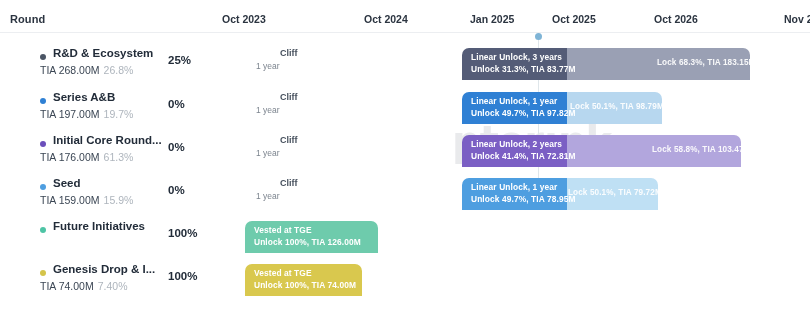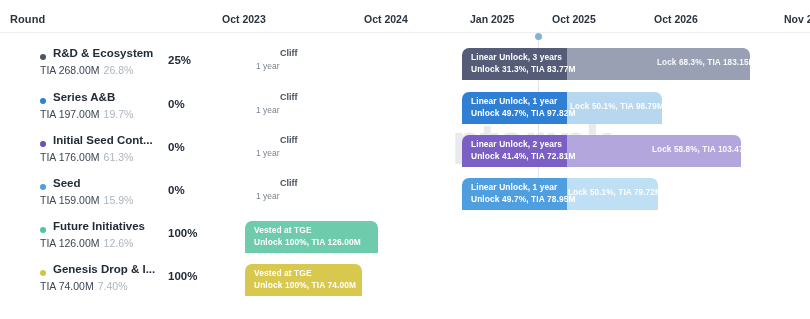--- a/index.html
+++ b/index.html
@@ -159,21 +159,21 @@
         <div class="bar" style="left: 434px; width: 200px;">
           <div class="seg seg-un" style="width: 105px; background: rgb(47, 128, 212);"></div>
           <div class="seg" style="left: 105px; width: 95px; background: rgb(183, 215, 239);"></div>
           <div class="barlbl">Linear Unlock, 1 year</div>
           <div class="barsub">Unlock 49.7%, TIA 97.82M</div>
           <div class="locklbl" style="left: 108px;">Lock 50.1%, TIA 98.79M</div>
         </div>
       </div>
       <div class="row r2">
         <span class="bullet" style="background: rgb(107, 79, 187);"></span>
-        <div class="rname">Initial Seed Cont...</div>
+        <div class="rname">Initial Core Round...</div>
         <div class="ramt"><span>TIA 176.00M</span><span class="pct">61.3%</span></div>
         <div class="tge">0%</div>
         <div class="cliff">Cliff</div>
         <div class="cliffsub">1 year</div>
         <div class="bar" style="left: 434px; width: 279px;">
           <div class="seg seg-un" style="width: 105px; background: rgb(123, 95, 196);"></div>
           <div class="seg" style="left: 105px; width: 174px; background: rgb(178, 166, 221);"></div>
           <div class="barlbl">Linear Unlock, 2 years</div>
           <div class="barsub">Unlock 41.4%, TIA 72.81M</div>
           <div class="locklbl" style="left: 190px;">Lock 58.8%, TIA 103.47M</div>
@@ -190,21 +190,20 @@
           <div class="seg seg-un" style="width: 105px; background: rgb(78, 158, 224);"></div>
           <div class="seg" style="left: 105px; width: 91px; background: rgb(191, 224, 244);"></div>
           <div class="barlbl">Linear Unlock, 1 year</div>
           <div class="barsub">Unlock 49.7%, TIA 78.95M</div>
           <div class="locklbl" style="left: 106px;">Lock 50.1%, TIA 79.72M</div>
         </div>
       </div>
       <div class="row r4">
         <span class="bullet" style="background: rgb(78, 196, 165);"></span>
         <div class="rname">Future Initiatives</div>
-        <div class="ramt"><span>TIA 126.00M</span><span class="pct">12.6%</span></div>
         <div class="tge">100%</div>
         <div class="bar" style="left: 217px; width: 133px;">
           <div class="seg seg-un" style="width: 133px; background: rgb(110, 203, 172);"></div>
           <div class="barlbl">Vested at TGE</div>
           <div class="barsub">Unlock 100%, TIA 126.00M</div>
         </div>
       </div>
       <div class="row r5">
         <span class="bullet" style="background: rgb(212, 196, 74);"></span>
         <div class="rname">Genesis Drop &amp; I...</div>

